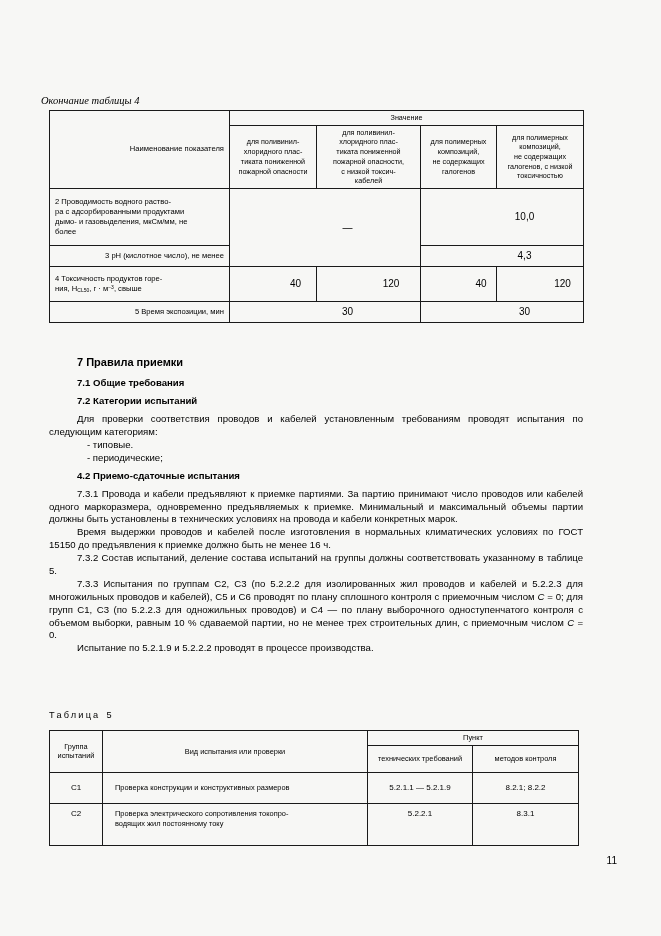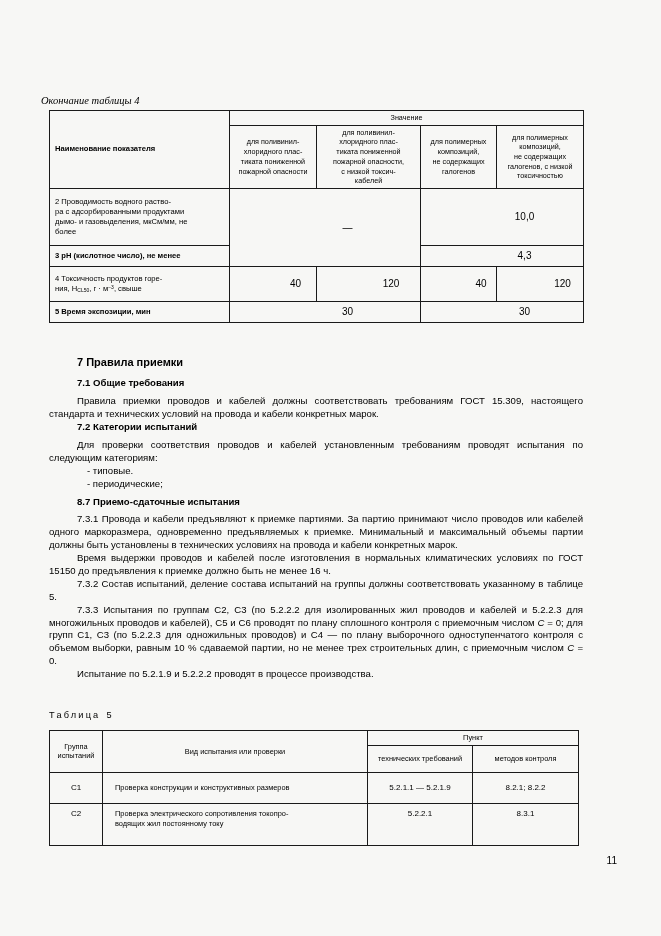--- a/index.html
+++ b/index.html
@@ -48,21 +48,21 @@
     text-align:center;
     font-weight:normal;
     line-height:1.35;
   }
   table.gost .thick-top{border-top:1.6px solid #000;}
 
   
   #table4{left:49px; top:110px; width:534px;}
   #table4 td{font-size:7.2px;}
   #table4 .namecol{text-align:left; padding-left:5px; padding-right:5px; font-size:7.6px;}
-  #table4 .namecol.c{text-align:left;font-weight:bold;}
+  #table4 .namecol.c{text-align:right;}
   #table4 .valcell{font-size:10px;padding-left:48px;}
   #table4 .hdr-name{font-size:7.6px;}
 
   sub.sb{font-size:0.66em; vertical-align:-0.22em;}
   sup.sp{font-size:0.66em; vertical-align:0.44em;}
 
   
   .body{
     position:absolute;
     left:49px; top:355px; width:534px;
@@ -199,30 +199,29 @@
     </tbody>
   </table>
 
   <div class="body">
 
     <h2 class="sec">7  Правила приемки</h2>
     <div class="gap-m"></div>
 
     <h3 class="sub">7.1  Общие требования</h3>
     <div class="gap-s"></div>
-    <p class="par">Правила приемки проводов и кабелей должны соответствовать требованиям ГОСТ 15.309, настоящего стандарта и технических условий на провода и кабели конкретных марок.</p>
 
     <h3 class="sub">7.2  Категории испытаний</h3>
     <div class="gap-s"></div>
     <p class="par">Для проверки соответствия проводов и кабелей установленным требованиям проводят испытания по следующим категориям:</p>
     <p class="dash">- типовые.</p>
     <p class="dash">- периодические;</p>
 
     <div class="gap-s"></div>
-    <h3 class="sub">8.7  Приемо-сдаточные испытания</h3>
+    <h3 class="sub">4.2  Приемо-сдаточные испытания</h3>
     <div class="gap-s"></div>
     <p class="par">7.3.1  Провода и кабели предъявляют к приемке партиями. За партию принимают число проводов или кабелей одного маркоразмера, одновременно предъявляемых к приемке. Минимальный и максимальный объемы партии должны быть установлены в технических условиях на провода и кабели конкретных марок.</p>
     <p class="par">Время выдержки проводов и кабелей после изготовления в нормальных климатических условиях по ГОСТ 15150 до предъявления к приемке должно быть не менее 16 ч.</p>
     <p class="par">7.3.2  Состав испытаний, деление состава испытаний на группы должны соответствовать указанному в таблице 5.</p>
     <p class="par"><span>7.3.3  Испытания по группам С2, С3 (по 5.2.2.2 для изолированных жил проводов и кабелей и 5.2.2.3 для многожильных проводов и кабелей), С5 и С6 проводят по плану сплошного контроля с приемочным числом </span><i class="it">C</i><span> = 0; для групп С1, С3 (по 5.2.2.3 для одножильных проводов) и С4 — по плану выборочного одноступенчатого контроля с объемом выборки, равным 10 % сдаваемой партии, но не менее трех строительных длин, с приемочным числом </span><i class="it">C</i><span> = 0.</span></p>
     <p class="par">Испытание по 5.2.1.9 и 5.2.2.2 проводят в процессе производства.</p>
   </div>
 
   <div class="tbl5-caption">
     <span>Таблица</span><span class="num">5</span>

